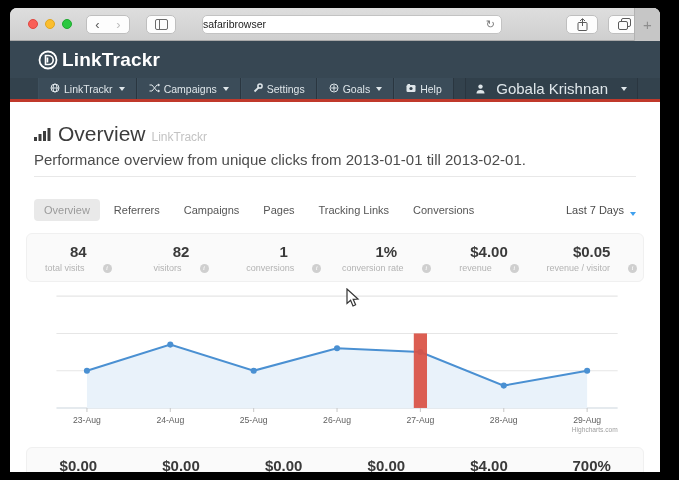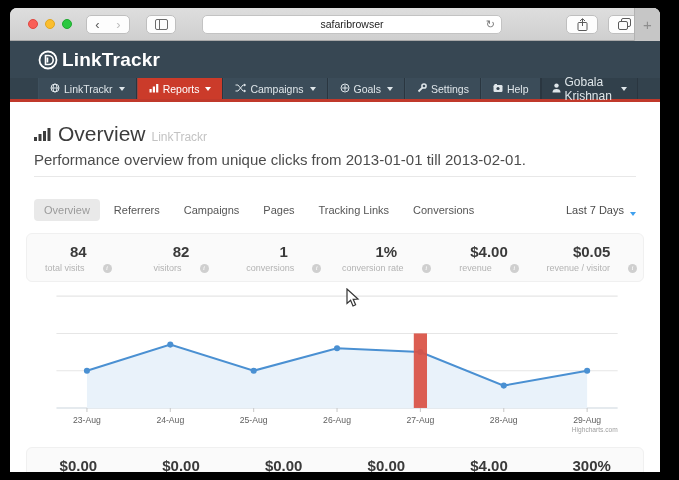--- a/index.html
+++ b/index.html
@@ -12,36 +12,36 @@
   .traffic { display:flex; gap:7px; margin-right:14px; }
   .traffic span { width:10px; height:10px; border-radius:50%; display:block; }
   .tl-close { background:#f95f57; border:1px solid #e04740; }
   .tl-min { background:#fbbe2e; border:1px solid #e0a621; }
   .tl-max { background:#2bc840; border:1px solid #1fa930; }
   .chrome-btn { background:#fdfdfd; border:1px solid #bfbfbf; border-radius:5px; height:19px; display:flex; align-items:center; justify-content:center; color:#5a5a5a; }
   .nav-group { width:44px; margin-right:16px; font-size:13px; }
   .nav-group span { flex:1; text-align:center; line-height:17px; }
   .nav-group .fwd { color:#bdbdbd; }
   .sidebar-btn { width:30px; margin-right:26px; }
-  .url-field { flex:0 0 300px; height:19px; background:#fff; border:1px solid #c3c3c3; border-radius:5px; display:flex; align-items:center; justify-content:center; position:relative; font-size:10.5px; color:#222; }
+  .url-field { flex:0 0 300px; height:19px; background:#fff; border:1px solid #c3c3c3; border-radius:5px; display:flex; align-items:center; justify-content:flex-start; position:relative; font-size:10.5px; color:#222; }
   .url-field .reload { position:absolute; right:6px; top:2px; color:#777; font-size:11px; }
   .share-btn { width:32px; margin-left:64px; }
   .tabs-btn { width:32px; margin-left:10px; }
   .newtab-strip { position:absolute; right:0; top:0; width:26px; height:33px; background:#c6c6c6; border-left:1px solid #b2b2b2; display:flex; align-items:center; justify-content:center; color:#8d8d8d; font-size:15px; }
 
   
   .navbar { background:#374753; border-bottom:3px solid #c0392b; }
   .brand-row { height:37px; display:flex; align-items:center; padding-left:28px; color:#fff; }
   .brand-row .brand-text { font-size:19px; font-weight:bold; letter-spacing:.2px; margin-left:4px; }
   .menu-row { height:21px; background:#33424d; display:flex; align-items:stretch; padding-left:28px; }
   .menu { display:flex; list-style:none; }
   .menu li { display:flex; align-items:center; gap:4px; padding:0 11px; font-size:10.5px; color:#dfe6ea; background:#3b4c59; border-right:1px solid #2a3640; border-left:1px solid #46586660; cursor:default; }
   .menu li.active { background:#cb3b2a; color:#fff; }
   .caret { width:0; height:0; border-left:3.5px solid transparent; border-right:3.5px solid transparent; border-top:4px solid currentColor; display:inline-block; margin-left:2px; }
-  .user-item { margin-left:auto; margin-right:22px; display:flex; align-items:center; gap:4px; padding:0 10px; font-size:12px; color:#dfe6ea; background:#31404b; border-left:1px solid #2a3640; border-right:1px solid #2a3640; }
+  .user-item { margin-left:auto; margin-right:22px; display:flex; align-items:center; gap:11px; padding:0 10px; font-size:15px; color:#dfe6ea; background:#31404b; border-left:1px solid #2a3640; border-right:1px solid #2a3640; }
 
   
   .content { background:#fff; height:100%; }
   .page-head { padding:20px 24px 10px 24px; }
   .title-line { display:flex; align-items:baseline; gap:6px; }
   .page-title { font-size:21px; color:#3c3c3c; }
   .title-suffix { font-size:12px; color:#c3c3c3; }
   .subtitle { font-size:15px; color:#4c4c4c; margin-top:5px; }
   .head-divider { border-bottom:1px solid #e8e8e8; margin:8px 0 0 0; }
 
@@ -119,53 +119,44 @@
         <ul class="menu" id="nav-menu">
             <li>
     <span class="nav-ico"><svg width="10" height="10" viewBox="0 0 10 10">
                   <circle cx="5" cy="5" r="4" fill="none" stroke="#dfe6ea"></circle>
                   <line x1="1" y1="5" x2="9" y2="5" stroke="#dfe6ea"></line>
                   <ellipse cx="5" cy="5" rx="2" ry="4" fill="none" stroke="#dfe6ea"></ellipse>
                 </svg></span>
     <span class="nav-label">LinkTrackr</span>
   <span class="caret"></span>
             </li>
-            <li class="active">
-    <span class="nav-ico"><svg width="10" height="10" viewBox="0 0 10 10">
-                  <rect x="0.5" y="6" width="2.2" height="3.5" fill="#ffffff"></rect>
-                  <rect x="3.8" y="3.5" width="2.2" height="6" fill="#ffffff"></rect>
-                  <rect x="7.1" y="1" width="2.2" height="8.5" fill="#ffffff"></rect>
-                </svg></span>
-    <span class="nav-label">Reports</span>
-  <span class="caret"></span>
-            </li>
             <li>
     <span class="nav-ico"><svg width="11" height="10" viewBox="0 0 11 10">
                   <path d="M0.5 2 h2.5 l5 6 h2.5 M0.5 8 h2.5 l5-6 h2.5" fill="none" stroke="#dfe6ea"></path>
                   <path d="M9 0.5 L11 2 L9 3.5 Z M9 6.5 L11 8 L9 9.5 Z" fill="#dfe6ea"></path>
                 </svg></span>
     <span class="nav-label">Campaigns</span>
   <span class="caret"></span>
             </li>
+            <li>
+    <span class="nav-ico"><svg width="10" height="10" viewBox="0 0 10 10">
+                  <circle cx="7" cy="3" r="2.1" fill="none" stroke="#dfe6ea" stroke-width="1.5"></circle>
+                  <line x1="1.5" y1="8.5" x2="5.7" y2="4.3" stroke="#dfe6ea" stroke-width="1.8"></line>
+                </svg></span>
+    <span class="nav-label">Settings</span>
+  </li>
             <li>
     <span class="nav-ico"><svg width="10" height="10" viewBox="0 0 10 10">
                   <circle cx="5" cy="5" r="4" fill="none" stroke="#dfe6ea"></circle>
                   <line x1="5" y1="2.2" x2="5" y2="7.8" stroke="#dfe6ea"></line>
                   <line x1="2.2" y1="5" x2="7.8" y2="5" stroke="#dfe6ea"></line>
                 </svg></span>
     <span class="nav-label">Goals</span>
   <span class="caret"></span>
             </li>
-            <li>
-    <span class="nav-ico"><svg width="10" height="10" viewBox="0 0 10 10">
-                  <circle cx="7" cy="3" r="2.1" fill="none" stroke="#dfe6ea" stroke-width="1.5"></circle>
-                  <line x1="1.5" y1="8.5" x2="5.7" y2="4.3" stroke="#dfe6ea" stroke-width="1.8"></line>
-                </svg></span>
-    <span class="nav-label">Settings</span>
-  </li>
             <li>
     <span class="nav-ico"><svg width="10" height="9" viewBox="0 0 10 9">
                   <rect x="0.5" y="1" width="9" height="7" rx="1.2" fill="#dfe6ea"></rect>
                   <circle cx="5" cy="4.5" r="1.6" fill="#33424d"></circle>
                   <rect x="1.5" y="0" width="2.5" height="1.5" fill="#dfe6ea"></rect>
                 </svg></span>
     <span class="nav-label">Help</span>
   </li>
           </ul>
         <div class="user-item">
@@ -319,21 +310,21 @@
             </div>
   </div>
           <div class="stat">
     <div class="val">$4.00</div>
     <div class="lbl">
               <span>profit</span>
               <span class="info-dot">i</span>
             </div>
   </div>
           <div class="stat">
-    <div class="val">300%</div>
+    <div class="val">700%</div>
     <div class="lbl">
               <span>roi</span>
               <span class="info-dot">i</span>
             </div>
   </div>
         </div>
     </div>
   </div>
 
   <svg class="cursor" width="14" height="20" viewBox="0 0 14 20">

